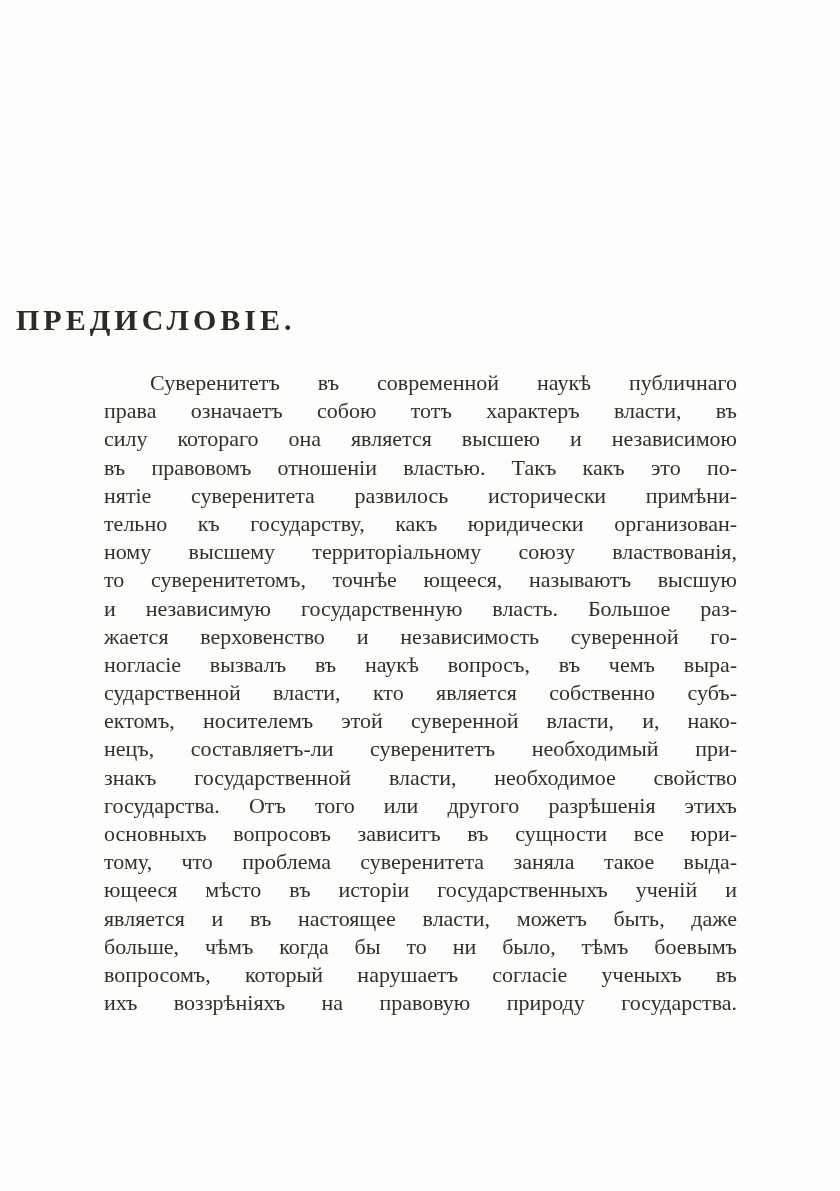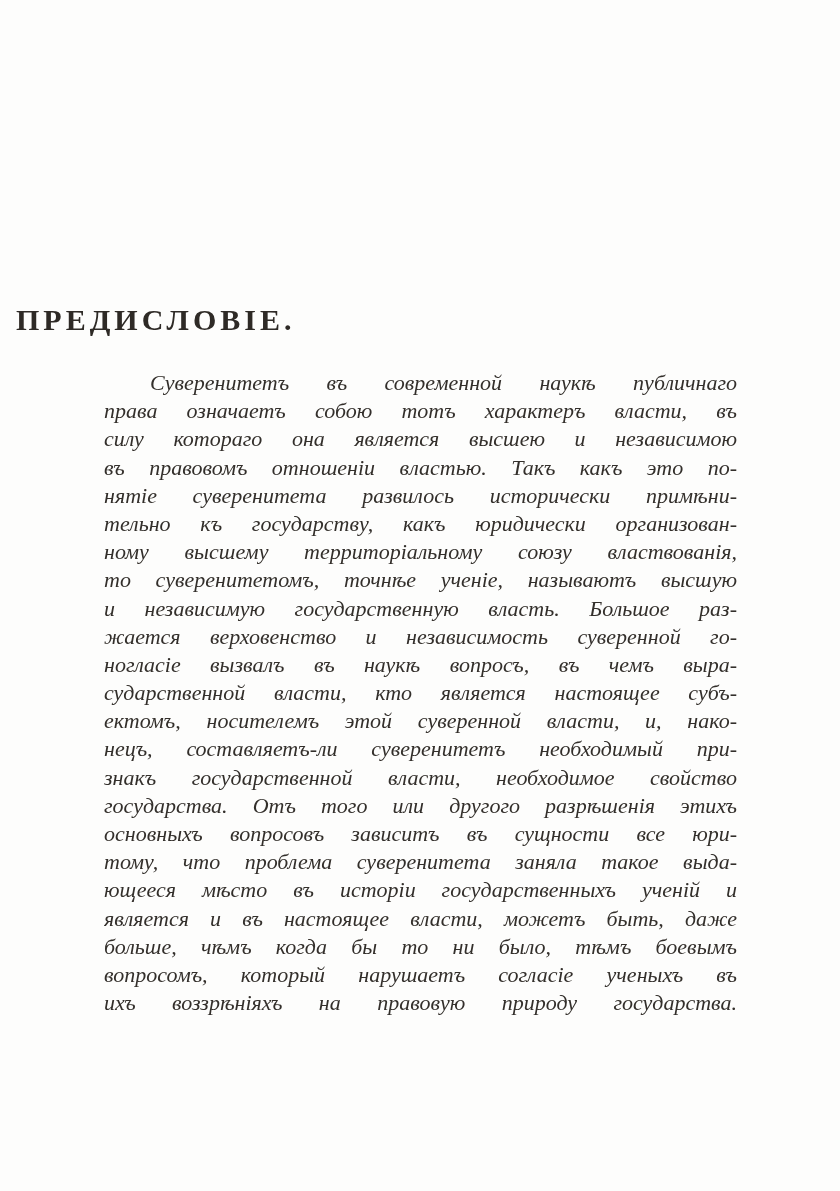--- a/index.html
+++ b/index.html
@@ -41,46 +41,45 @@
     line-height: 28.2px;
     color: #332f2b;
   }
   .line {
     text-align: justify;
     text-align-last: justify;
     -moz-text-align-last: justify;
     height: 28.2px;
     overflow: hidden;
     white-space: nowrap;
-    font-style: italic;
   }
   
   .line { white-space: normal; }
   .line.first {
     text-indent: 46px;
   }
 </style>
 </head>
 <body>
 
 <div class="page">
   <h1 class="title">ПРЕДИСЛОВІЕ.</h1>
   <div class="body-text" id="body-lines">
       <div class="line first">Суверенитетъ въ современной наукѣ публичнаго</div>
       <div class="line">права означаетъ собою тотъ характеръ власти, въ</div>
       <div class="line">силу котораго она является высшею и независимою</div>
       <div class="line">въ правовомъ отношеніи властью. Такъ какъ это по-</div>
       <div class="line">нятіе суверенитета развилось исторически примѣни-</div>
       <div class="line">тельно къ государству, какъ юридически организован-</div>
       <div class="line">ному высшему территоріальному союзу властвованія,</div>
-      <div class="line">то суверенитетомъ, точнѣе ученіе, называютъ высшую</div>
+      <div class="line">то суверенитетомъ, точнѣе ющееся, называютъ высшую</div>
       <div class="line">и независимую государственную власть. Большое раз-</div>
       <div class="line">жается верховенство и независимость суверенной го-</div>
       <div class="line">ногласіе вызвалъ въ наукѣ вопросъ, въ чемъ выра-</div>
-      <div class="line">сударственной власти, кто является настоящее субъ-</div>
+      <div class="line">сударственной власти, кто является собственно субъ-</div>
       <div class="line">ектомъ, носителемъ этой суверенной власти, и, нако-</div>
       <div class="line">нецъ, составляетъ-ли суверенитетъ необходимый при-</div>
       <div class="line">знакъ государственной власти, необходимое свойство</div>
       <div class="line">государства. Отъ того или другого разрѣшенія этихъ</div>
       <div class="line">основныхъ вопросовъ зависитъ въ сущности все юри-</div>
       <div class="line">тому, что проблема суверенитета заняла такое выда-</div>
       <div class="line">ющееся мѣсто въ исторіи государственныхъ ученій и</div>
       <div class="line">является и въ настоящее власти, можетъ быть, даже</div>
       <div class="line">больше, чѣмъ когда бы то ни было, тѣмъ боевымъ</div>
       <div class="line">вопросомъ, который нарушаетъ согласіе ученыхъ въ</div>

